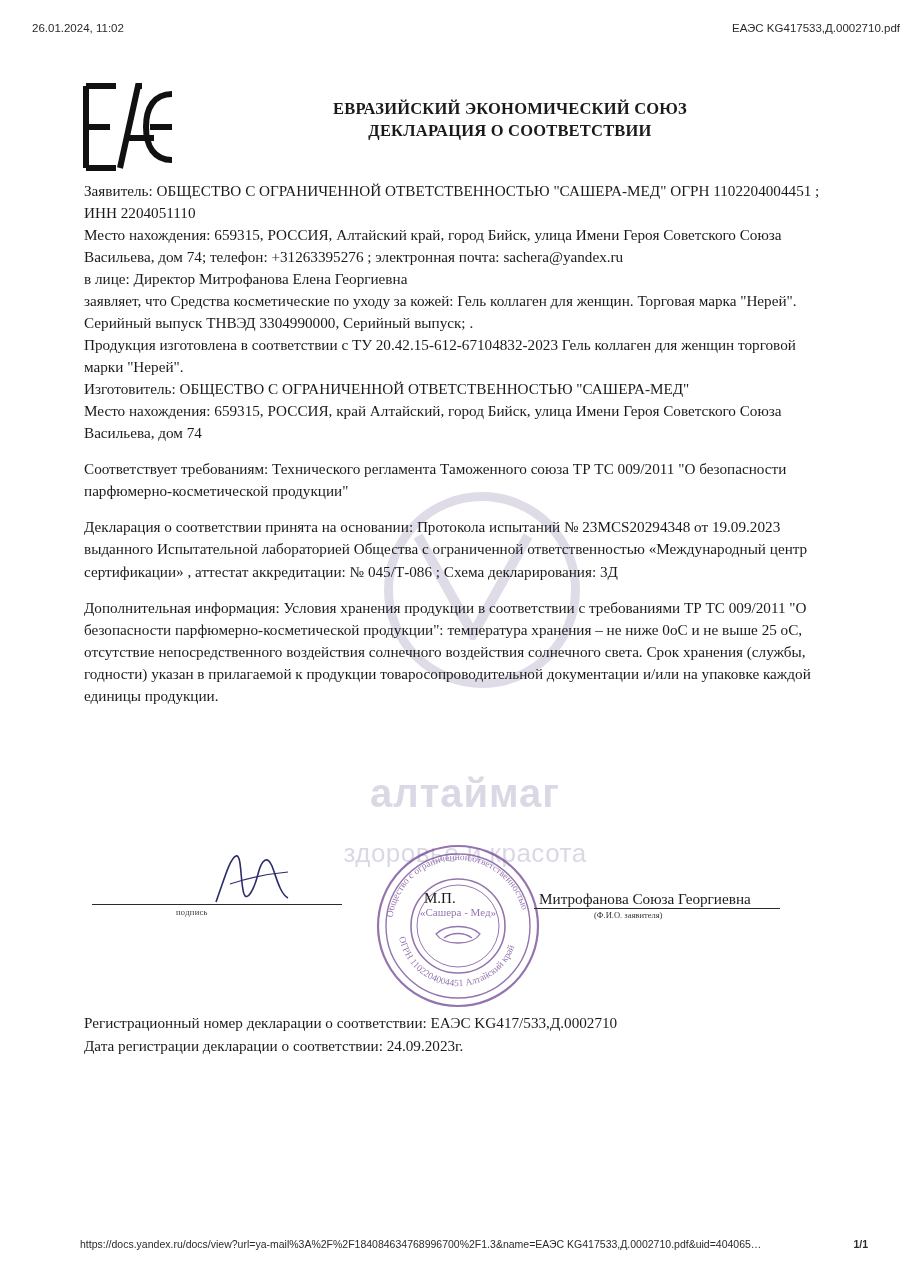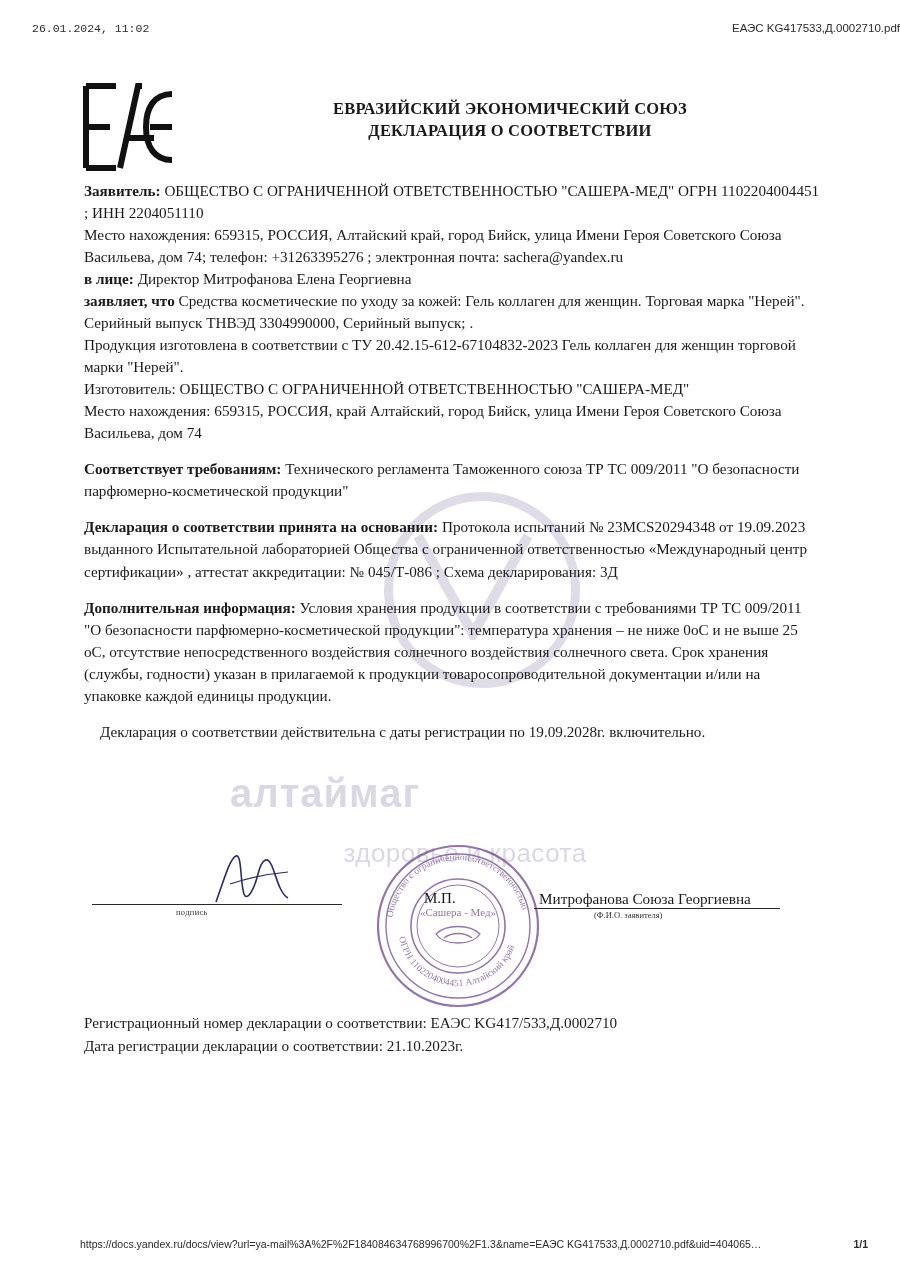--- a/index.html
+++ b/index.html
@@ -25,21 +25,20 @@
     height: 16px;
     font-family: "Liberation Sans", sans-serif;
     font-size: 11.5px;
     color: #2b2b2b;
   }
   .print-header .ph-left {
     position: absolute;
     left: 32px;
     top: 0;
     white-space: nowrap;
-    font-family: Liberation Mono, monospace;
   }
   .print-header .ph-center {
     position: absolute;
     left: 0;
     top: 0;
     width: 900px;
     text-align: right;
     white-space: nowrap;
   }
   .print-footer {
@@ -110,21 +109,21 @@
   .content {
     position: absolute;
     left: 84px;
     top: 120px;
     width: 736px;
     font-size: 15.2px;
     line-height: 1.45;
   }
   .para { margin: 0 0 0 0; text-align: left; }
   .para.gap { margin-top: 14px; }
-  .b { font-weight: bold; }
+  .b { font-weight: normal; }
 
   .indent { text-indent: 16px; }
 
   
   .sig-area {
     position: absolute;
     left: 84px;
     top: 790px;
     width: 736px;
     height: 150px;
@@ -221,20 +220,21 @@
     left: 414px;
     top: 470px;
     width: 118px;
     height: 110px;
   }
   .wm-text {
     position: absolute;
     left: 230px;
     top: 712px;
     width: 470px;
+    text-align: center;
     font-family: "Liberation Sans", sans-serif;
     font-size: 40px;
     font-weight: bold;
     color: rgba(150,140,180,0.34);
     letter-spacing: 1px;
     line-height: 1.05;
   }
   .wm-text2 {
     position: absolute;
     left: 230px;
@@ -299,21 +299,20 @@
     <p class="para">Изготовитель: ОБЩЕСТВО С ОГРАНИЧЕННОЙ ОТВЕТСТВЕННОСТЬЮ "САШЕРА-МЕД"</p>
 
     <p class="para">Место нахождения: 659315,  РОССИЯ, край Алтайский, город Бийск, улица Имени Героя Советского Союза Васильева, дом 74</p>
 
     <p class="para gap"><span class="b">Соответствует требованиям:</span><span> Технического регламента Таможенного союза ТР ТС 009/2011 "О безопасности парфюмерно-косметической продукции"</span></p>
 
     <p class="para gap"><span class="b">Декларация о соответствии принята на основании:</span><span> Протокола испытаний № 23MCS20294348 от 19.09.2023 выданного Испытательной лабораторией Общества с ограниченной ответственностью «Международный центр сертификации» , аттестат аккредитации: № 045/Т-086 ; Схема декларирования: 3Д</span></p>
 
     <p class="para gap"><span class="b">Дополнительная информация:</span><span> Условия хранения продукции в соответствии с требованиями ТР ТС 009/2011 "О безопасности парфюмерно-косметической продукции": температура хранения – не ниже 0оС и не выше 25 оС, отсутствие непосредственного воздействия солнечного воздействия солнечного света. Срок хранения (службы, годности) указан в прилагаемой к продукции товаросопроводительной документации и/или на упаковке каждой единицы продукции.</span></p>
 
-    <p class="para gap indent">Декларация о соответствии действительна с даты регистрации по 19.09.2028г. включительно.</p>
   </div>
 
   <div class="sig-area">
     <div class="sig-scribble">
       <svg width="130" height="56" viewBox="0 0 130 56">
         <path d="M14 52 C22 30 28 8 34 6 C40 4 38 32 42 44 C45 52 52 40 56 24 C60 8 66 6 70 16 C74 26 78 44 86 48" fill="none" stroke="#2b2b6e" stroke-width="1.6"></path>
         <path d="M28 34 C46 28 64 24 86 22" fill="none" stroke="#2b2b6e" stroke-width="1.2"></path>
       </svg>
     </div>
     <div class="sig-line"></div>
@@ -346,21 +345,21 @@
     </div>
 
     <div class="mp">М.П.</div>
     <div class="sig-name">Митрофанова Союза Георгиевна</div>
     <div class="sig-name-line"></div>
     <div class="sig-name-caption">(Ф.И.О. заявителя)</div>
   </div>
 
   <div class="reg-block">
     <div>Регистрационный номер декларации о соответствии: ЕАЭС KG417/533,Д.0002710</div>
-    <div>Дата регистрации декларации о соответствии: 21.10.2023г.</div>
+    <div>Дата регистрации декларации о соответствии: 24.09.2023г.</div>
   </div>
 
 </div>
 
 <div class="print-footer">
   <span class="pf-left">https://docs.yandex.ru/docs/view?url=ya-mail%3A%2F%2F184084634768996700%2F1.3&amp;name=ЕАЭС KG417533,Д.0002710.pdf&amp;uid=404065…</span>
   <span class="pf-right">1/1</span>
 </div>
 
 </body></html>

